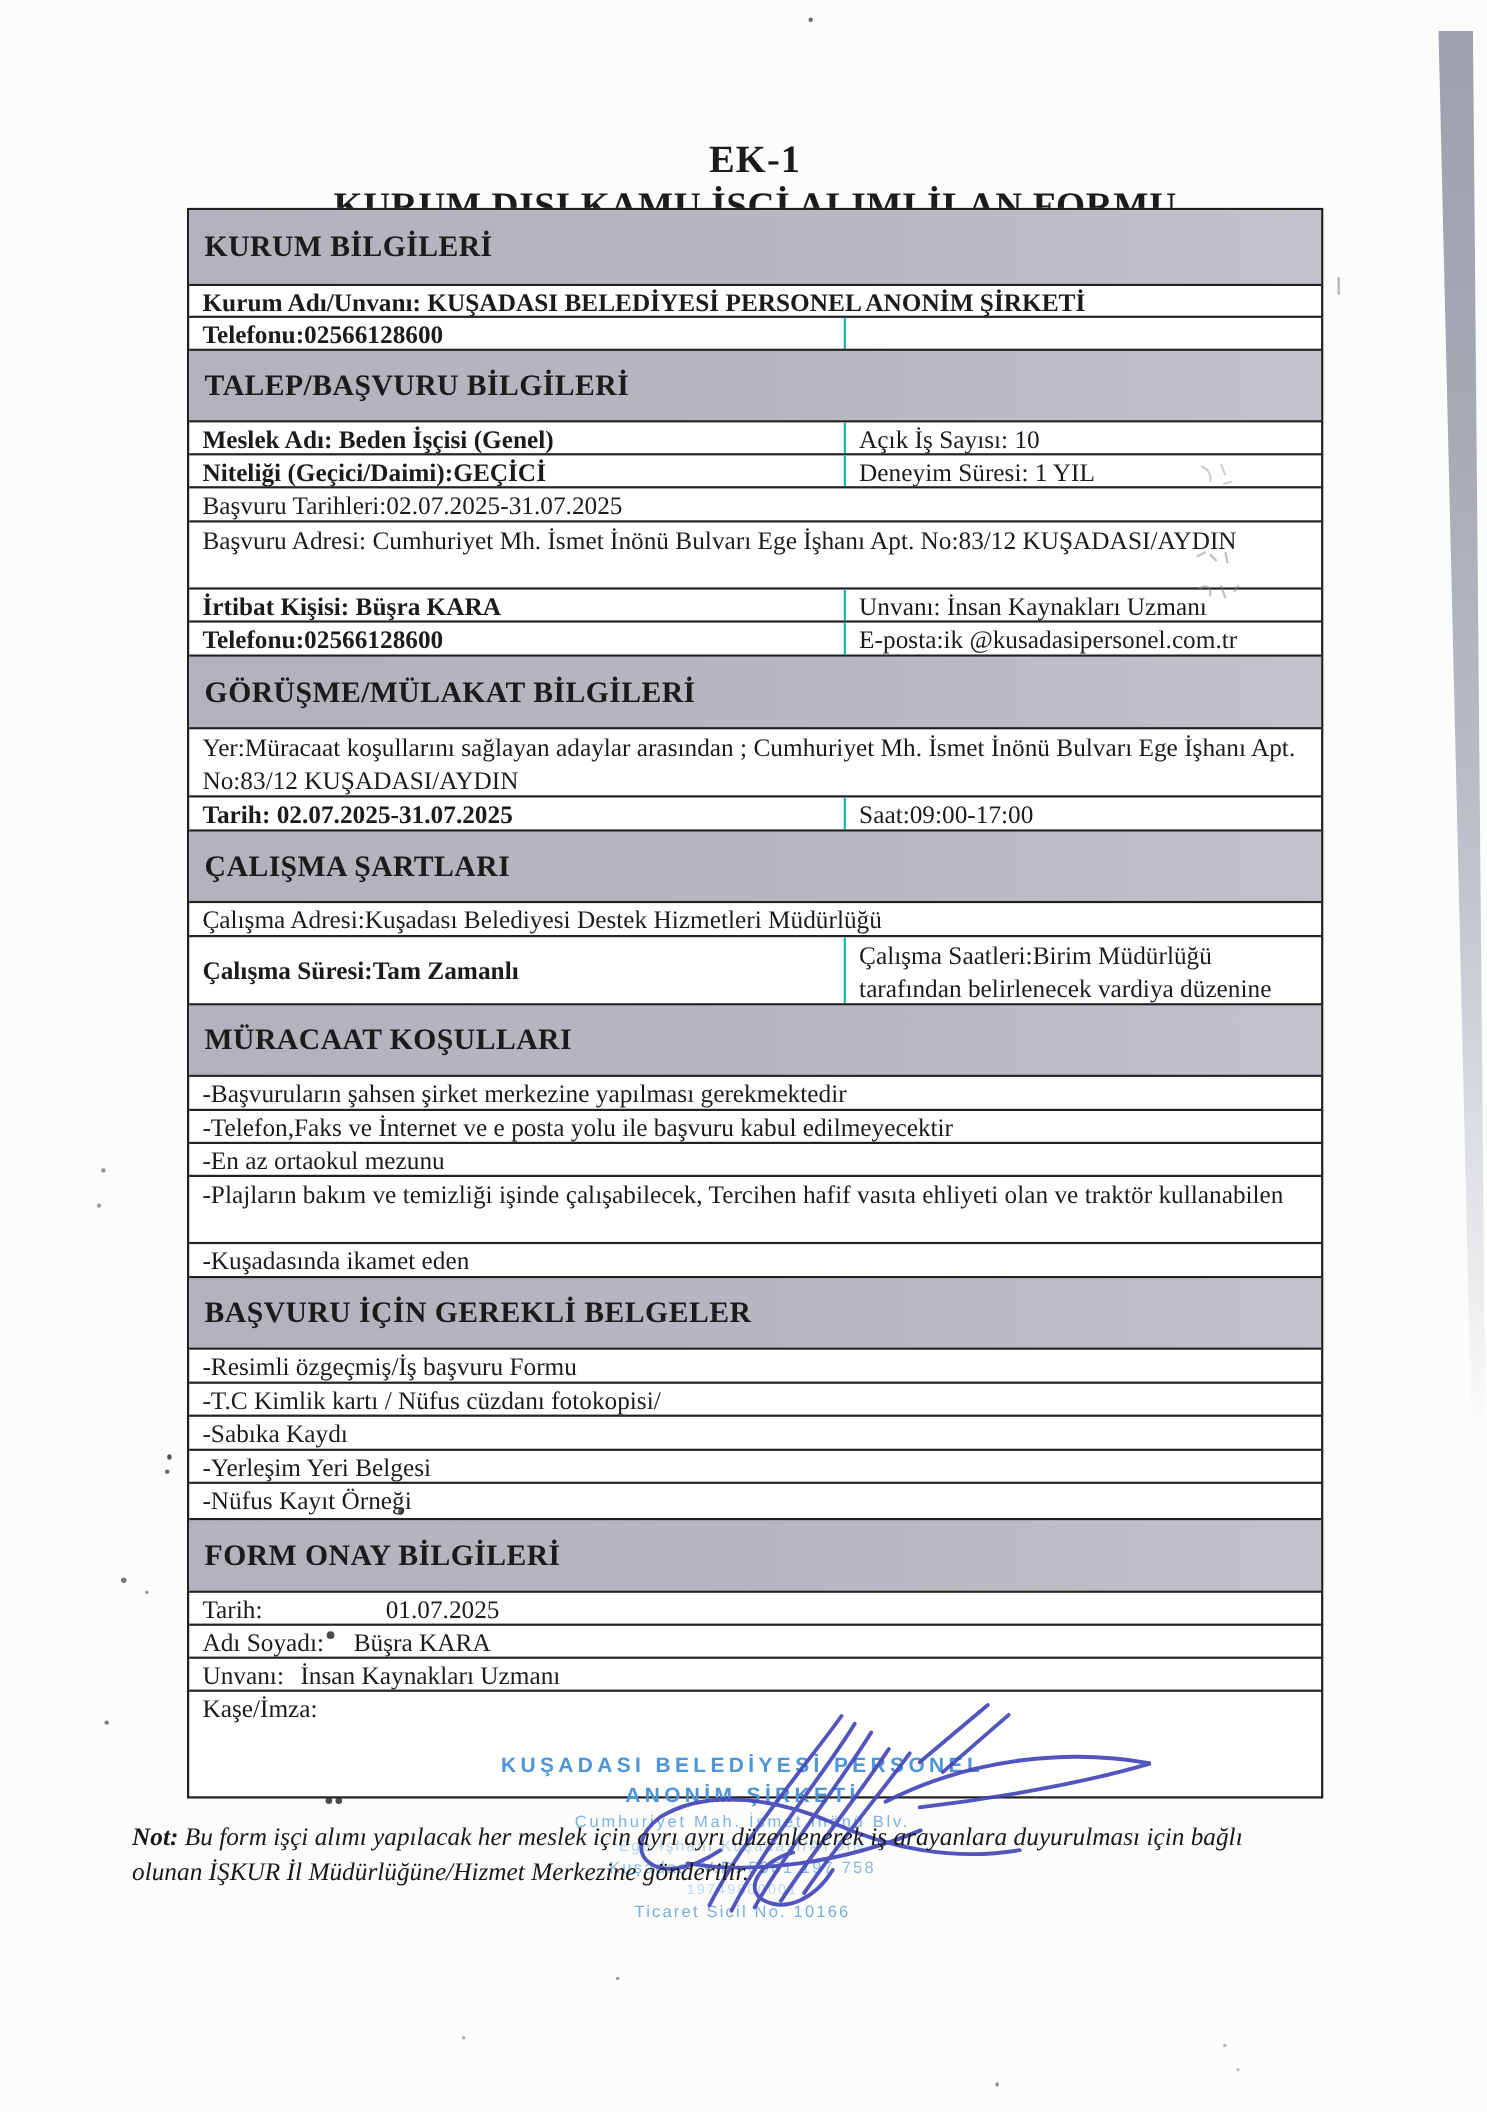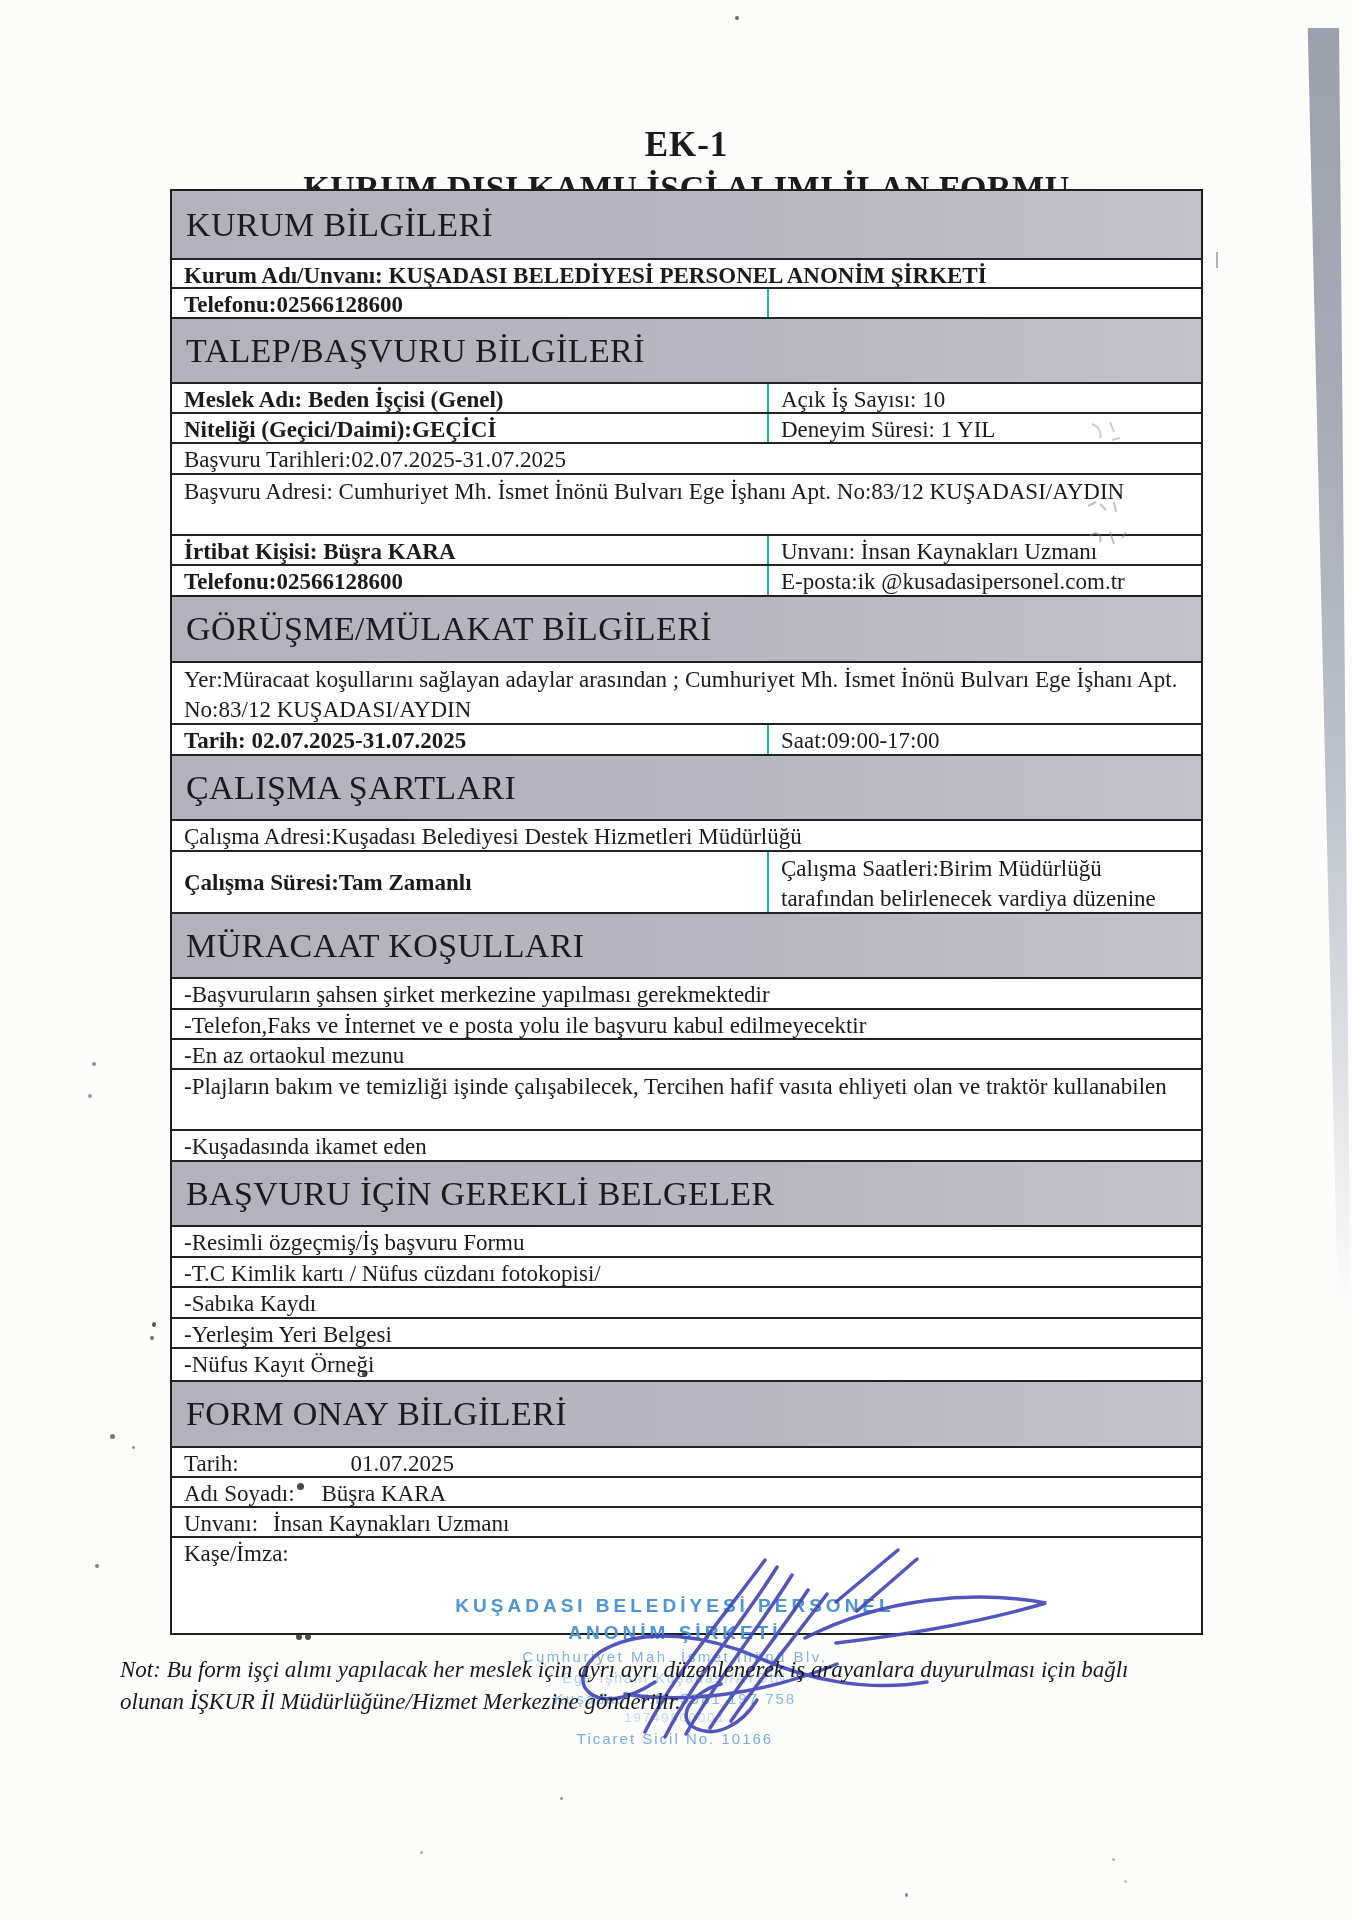--- a/index.html
+++ b/index.html
@@ -14,21 +14,21 @@
   .title2{font-size:34px;font-weight:bold;letter-spacing:.5px;margin-top:4px;}
 
   .form-table{
     position:absolute;left:170px;top:189px;width:1033px;
     border:2px solid #1f1f1f;box-sizing:border-box;background:#fff;
   }
   .trow{box-sizing:border-box;border-top:2px solid #222;position:relative;}
   .trow:first-child{border-top:none;}
   .bar{
     background:linear-gradient(90deg,#b2b1bc 0%,#b8b7c1 55%,#c3c2cb 100%);
-    font-weight:normal;font-size:34px;letter-spacing:.4px;
+    font-weight:bold;font-size:27px;letter-spacing:.4px;
     display:flex;align-items:center;padding-left:14px;box-sizing:border-box;
   }
   .cellpad{padding:1px 12px 0 12px;font-size:23px;line-height:29px;}
   .two-line .cellpad{line-height:30px;padding-top:2px;}
   .split{display:flex;}
   .split .cl{width:597px;box-sizing:border-box;border-right:2px solid #14b8a6;font-weight:bold;}
   .split .cr{flex:1;box-sizing:border-box;}
   .vcenter{display:flex;flex-direction:column;justify-content:center;}
 
   .h67{height:67px;} .h66{height:66px;} .h65{height:65px;}
@@ -36,21 +36,21 @@
   .h33{height:33px;} .h61{height:61px;} .h62{height:62px;} .h83{height:97px;}
 
   .onay-label{display:inline-block;}
   .onay-val{display:inline-block;}
   .ml-tarih{margin-left:112px;} .ml-adi{margin-left:27px;} .ml-unvan{margin-left:15px;}
 
   .note-block{
     position:absolute;left:120px;top:1654px;width:1108px;
     font-size:23px;font-style:italic;line-height:32px;color:#181818;
   }
-  .note-label{font-weight:normal;margin-top:19px;}
+  .note-label{font-weight:bold;margin-top:19px;}
 
   .stamp{
     position:absolute;left:330px;top:1592px;width:690px;text-align:center;
     color:#4c95d8;pointer-events:none;
   }
   .stamp .s1,.stamp .s2{font-family:"Liberation Sans","DejaVu Sans",sans-serif;font-weight:bold;font-size:19px;letter-spacing:4px;line-height:27px;}
   .stamp .s3{font-family:"Liberation Sans","DejaVu Sans",sans-serif;font-size:15px;letter-spacing:2.5px;line-height:22px;color:#72abdf;opacity:.9;}
   .stamp .s4{font-family:"Liberation Sans","DejaVu Sans",sans-serif;font-size:14px;letter-spacing:2px;line-height:20px;color:#7fb2e2;opacity:.55;}
   .stamp .s5{font-family:"Liberation Sans","DejaVu Sans",sans-serif;font-size:15px;letter-spacing:2px;line-height:21px;color:#6da8de;opacity:.8;}
   .stamp .s6{font-family:"Liberation Sans","DejaVu Sans",sans-serif;font-size:13px;letter-spacing:2px;line-height:18px;color:#85b6e4;opacity:.5;}

